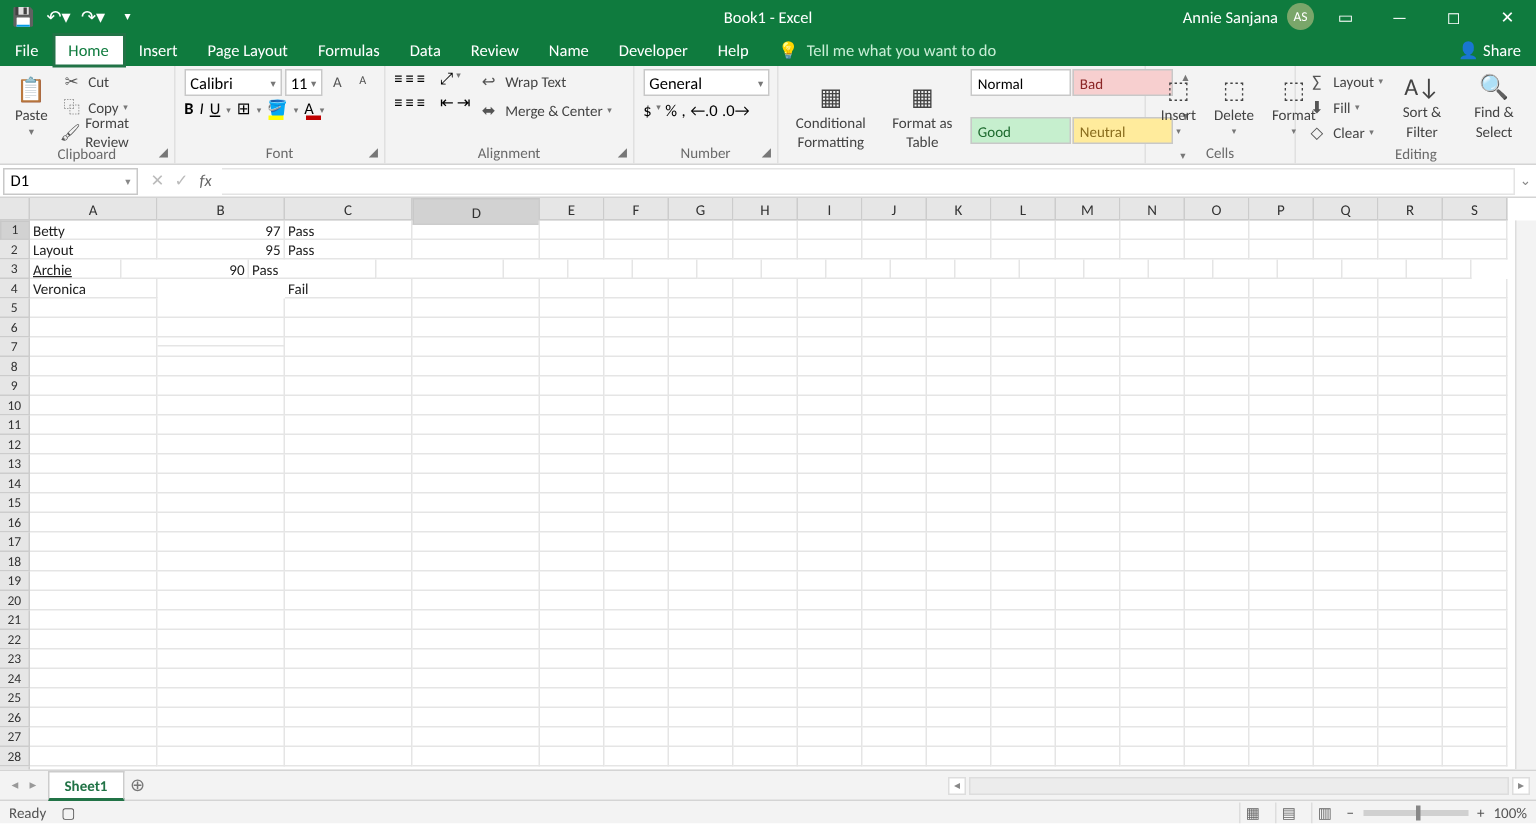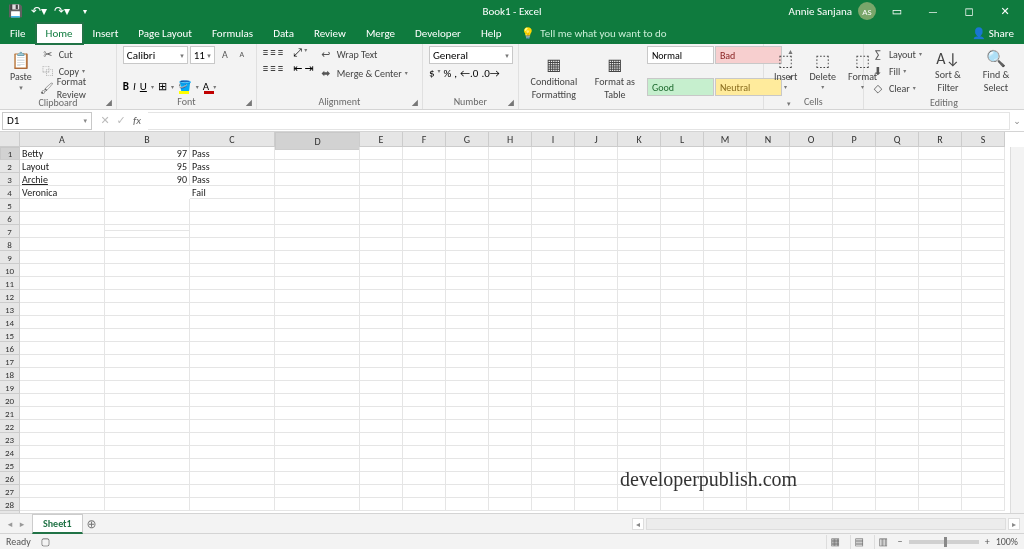--- a/index.html
+++ b/index.html
@@ -114,21 +114,21 @@
 </div>
 
 <div class="menutabs">
   <div class="tab">File</div>
   <div class="tab active">Home</div>
   <div class="tab">Insert</div>
   <div class="tab">Page Layout</div>
   <div class="tab">Formulas</div>
   <div class="tab">Data</div>
   <div class="tab">Review</div>
-  <div class="tab">Merge</div>
+  <div class="tab">Name</div>
   <div class="tab">Developer</div>
   <div class="tab">Help</div>
   <div class="tellme">
     <span>💡</span>
     <span>Tell me what you want to do</span>
   </div>
   <div class="spacer"></div>
   <div class="share"><span style="margin-right:3px">👤</span><span>Share</span></div>
 </div>
 
@@ -155,21 +155,21 @@
             <span class="ic">🖌</span>
             <span class="lbl">Format Review</span>
           </div>
       </div>
     </div>
     <div class="group-label">Clipboard</div>
     <div class="dlg">◢</div>
   </div>
 
   <div class="group" style="width:140px">
-    <div class="group-body" style="flex-direction:column;gap:16px">
+    <div class="group-body" style="flex-direction:column;gap:2px">
       <div style="display:flex;gap:2px">
         <div class="sel" style="width:68px">
             <span>Calibri</span>
             <span class="dd">▾</span>
           </div>
         <div class="sel" style="width:26px">
             <span>11</span>
             <span class="dd">▾</span>
           </div>
         <span class="row" style="gap:1px">
@@ -431,21 +431,21 @@
         <div class="cell" style="width: 43px;"></div>
         <div class="cell" style="width: 43px;"></div>
         <div class="cell" style="width: 43px;"></div>
         <div class="cell" style="width: 43px;"></div>
         <div class="cell" style="width: 43px;"></div>
         <div class="cell" style="width: 43px;"></div>
         <div class="cell" style="width: 43px;"></div>
         <div class="cell" style="width: 43px;"></div>
       </div>
       <div class="cellrow">
-        <div class="cell" style="width: 85px; text-decoration: underline;">Archie</div>
+        <div class="cell" style="width: 61px; text-decoration: underline;">Archie</div>
         <div class="cell r" style="width: 85px;">90</div>
         <div class="cell" style="width: 85px;">Pass</div>
         <div class="cell" style="width: 85px;"></div>
         <div class="cell" style="width: 43px;"></div>
         <div class="cell" style="width: 43px;"></div>
         <div class="cell" style="width: 43px;"></div>
         <div class="cell" style="width: 43px;"></div>
         <div class="cell" style="width: 43px;"></div>
         <div class="cell" style="width: 43px;"></div>
         <div class="cell" style="width: 43px;"></div>
@@ -978,21 +978,20 @@
         <div class="cell" style="width: 43px;"></div>
         <div class="cell" style="width: 43px;"></div>
         <div class="cell" style="width: 43px;"></div>
         <div class="cell" style="width: 43px;"></div>
         <div class="cell" style="width: 43px;"></div>
         <div class="cell" style="width: 43px;"></div>
         <div class="cell" style="width: 43px;"></div>
       </div>
     </div>
   <div class="vscroll"></div>
-  <div class="watermark">developerpublish.com</div>
 </div>
 
 <div class="sheettabs">
   <div class="nav">
     <span>◂</span>
     <span>▸</span>
   </div>
   <div class="tab">Sheet1</div>
   <div class="add">⊕</div>
   <div class="hscroll">

